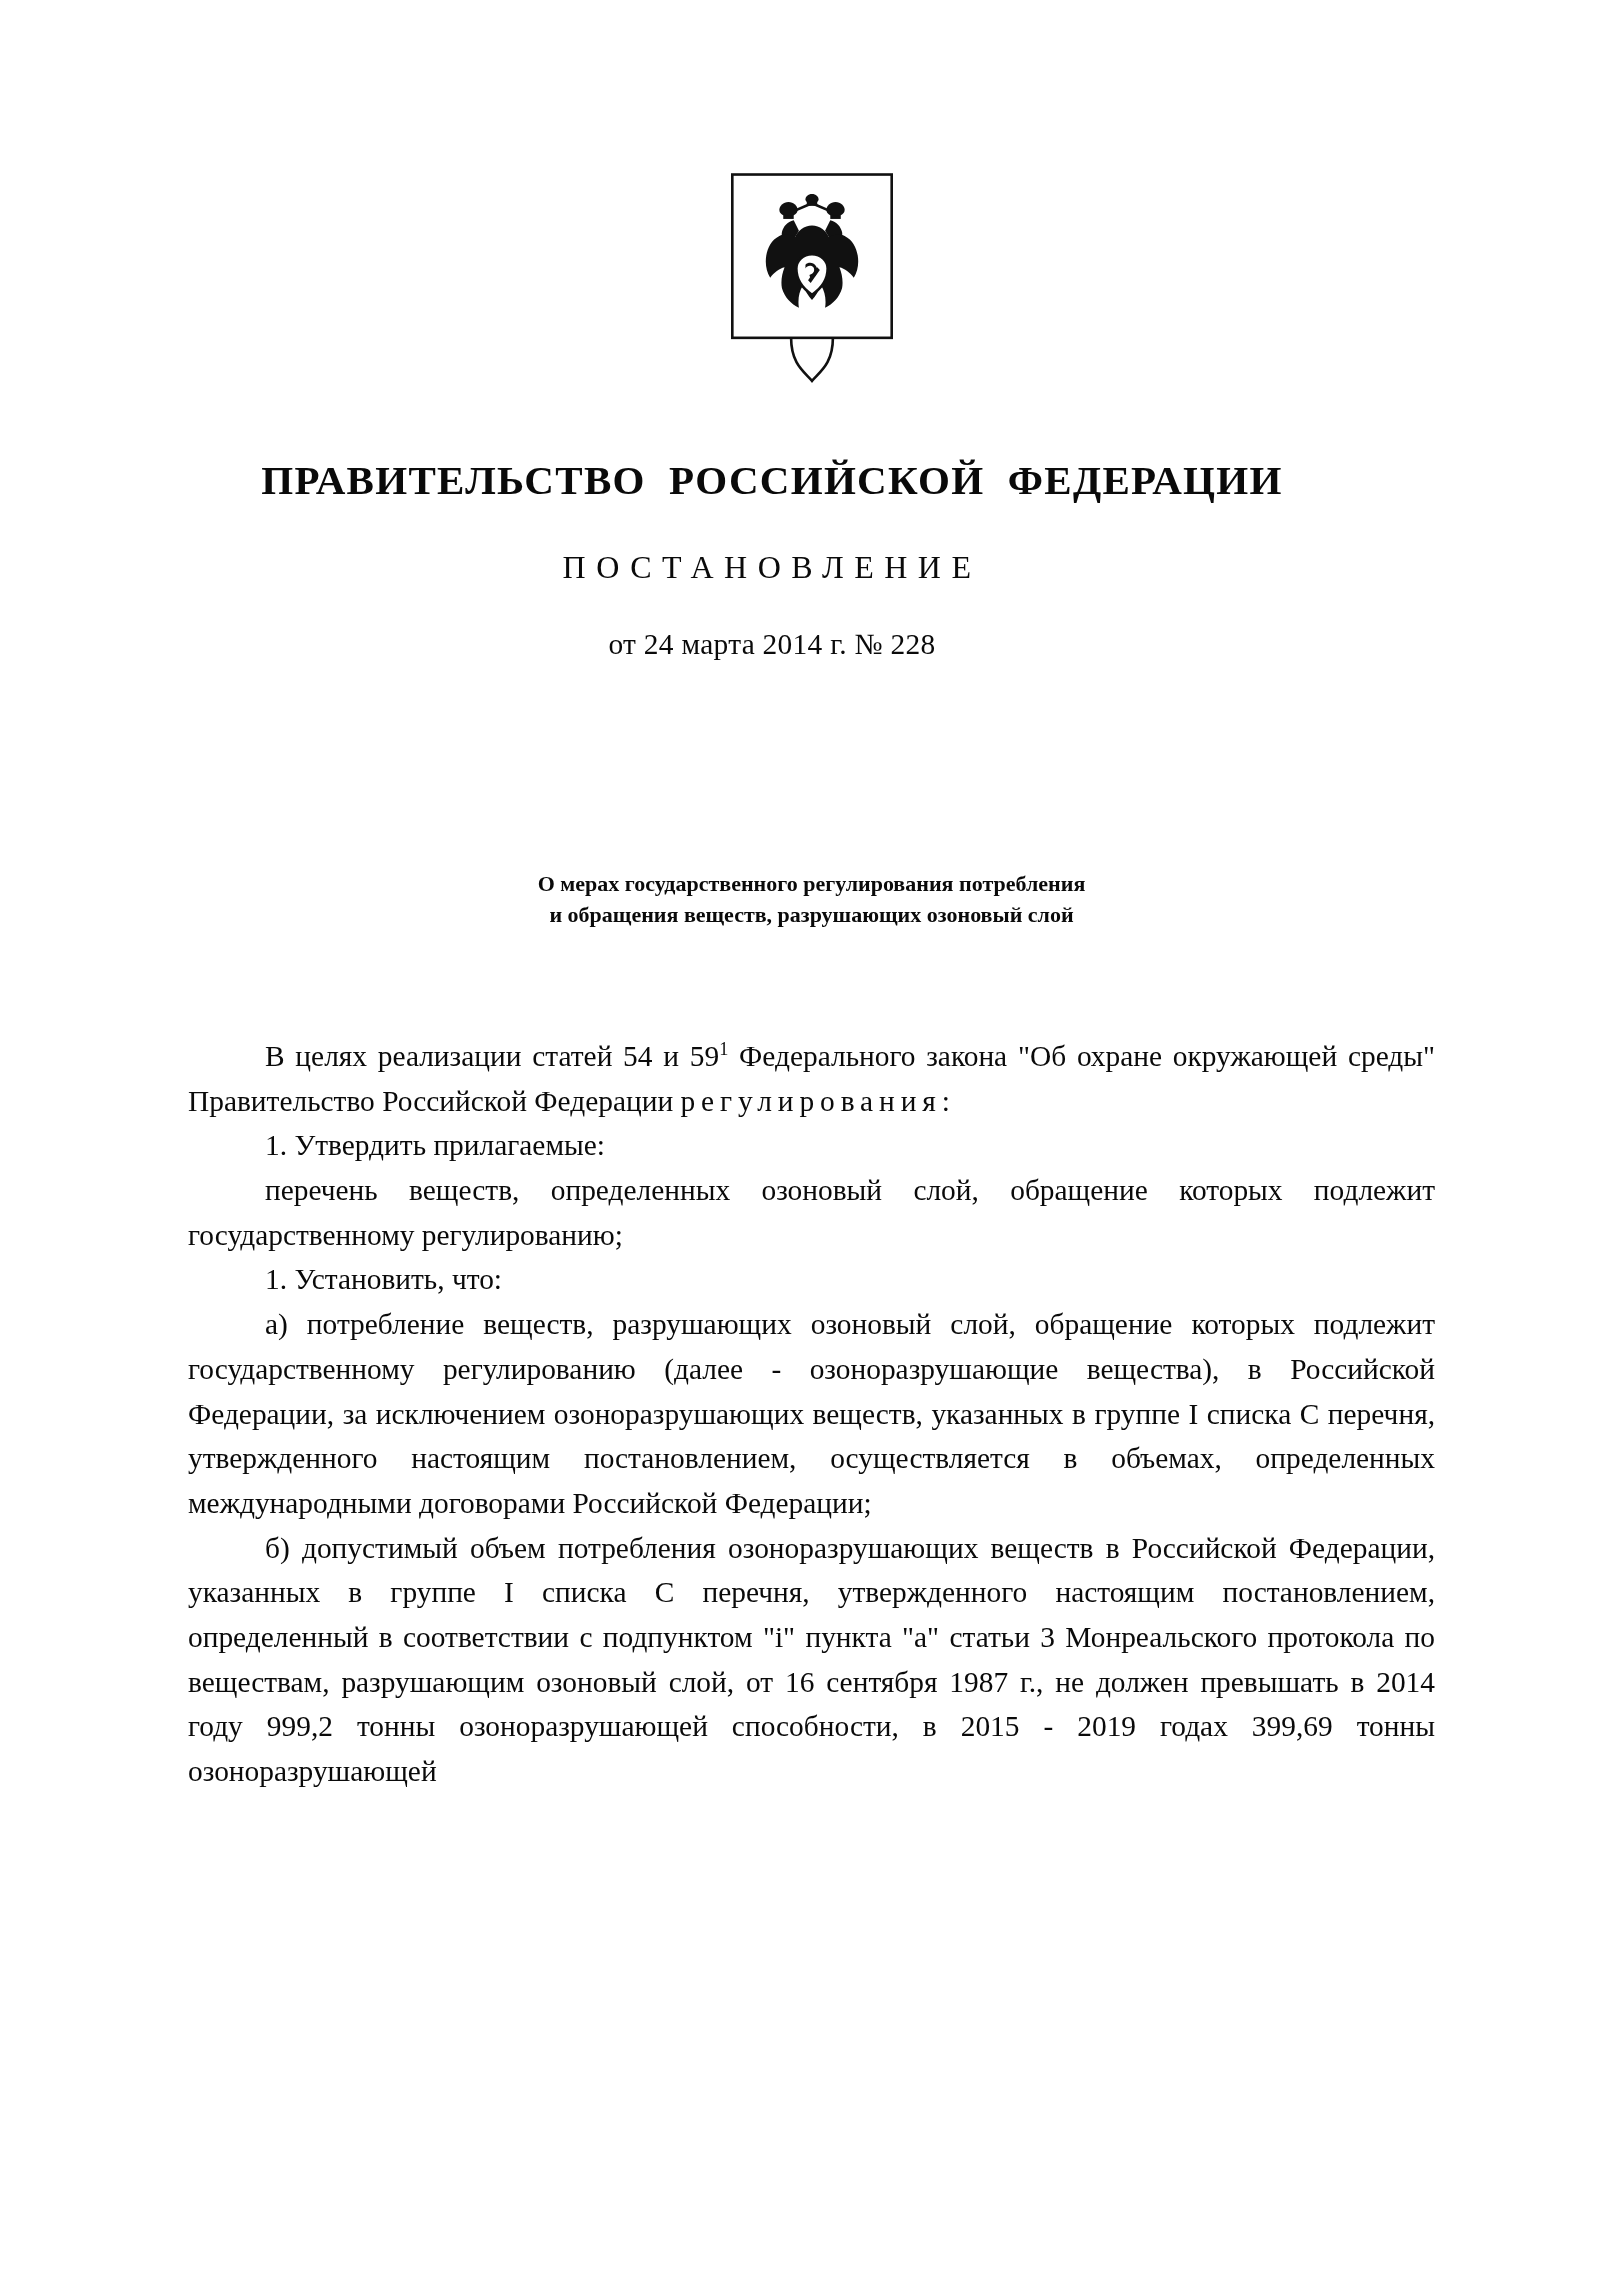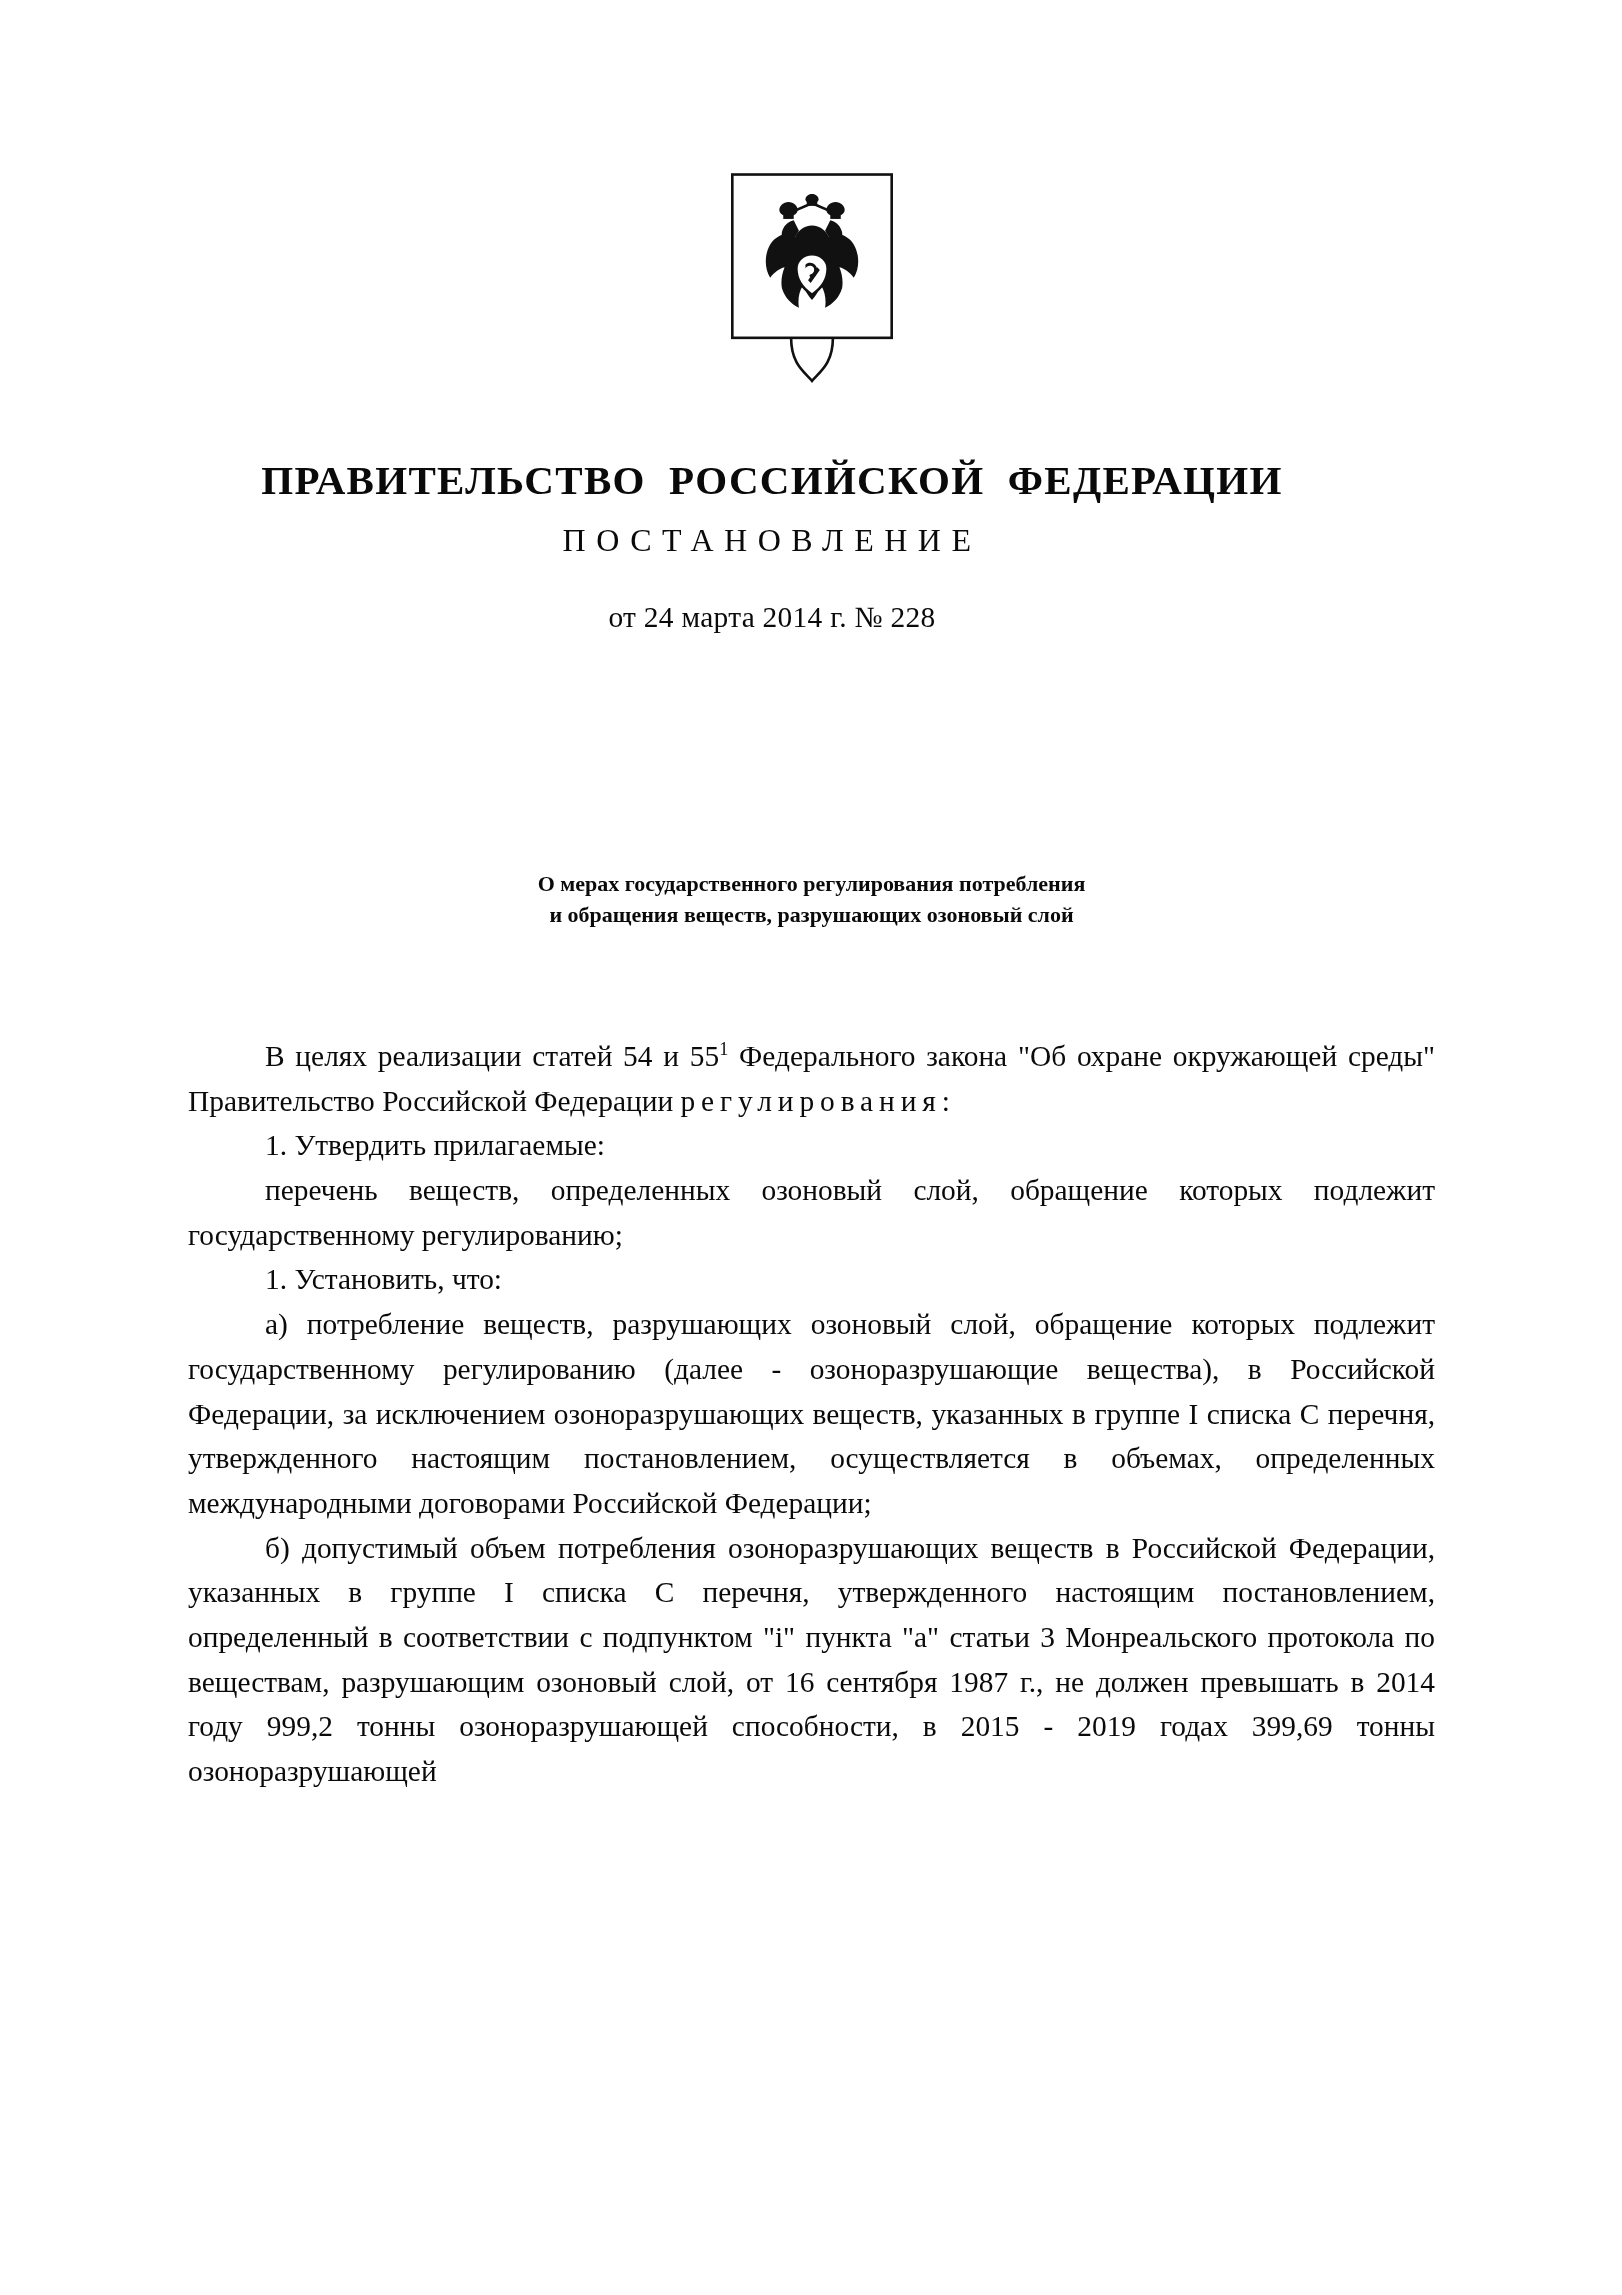--- a/index.html
+++ b/index.html
@@ -51,21 +51,21 @@
     font-size: 41px;
     font-weight: bold;
     letter-spacing: 1.3px;
     word-spacing: 11.8px;
     margin: 0;
     line-height: 1.1;
   }
   .doc-kind {
     font-size: 32px;
     letter-spacing: 10.5px;
-    margin: 19px 0 0 0;
+    margin: 46px 0 0 0;
     font-weight: normal;
   }
   .doc-number {
     font-size: 29.4px;
     margin: 42px 0 0 0;
     letter-spacing: 0.3px;
   }
   .doc-city {
     font-size: 21.6px;
     letter-spacing: 3.9px;
@@ -150,21 +150,21 @@
   </div>
 
   <div class="subject">
     <span>О мерах государственного регулирования потребления</span>
     <span class="l2">и обращения веществ, разрушающих озоновый слой</span>
   </div>
 
   <div class="body-text">
 
     <p style="text-align:justify;">
-      <span>В целях реализации статей 54 и 55</span><sup class="fn">1</sup><span> Федерального закона "Об охране окружающей среды" Правительство Российской Федерации </span><span class="spaced">регулирования:</span>
+      <span>В целях реализации статей 54 и 59</span><sup class="fn">1</sup><span> Федерального закона "Об охране окружающей среды" Правительство Российской Федерации </span><span class="spaced">регулирования:</span>
     </p>
 
     <p>1. Утвердить прилагаемые:</p>
 
     <p>перечень веществ, определенных озоновый слой, обращение которых подлежит государственному регулированию;</p>
 
 
     <p>1. Установить, что:</p>
 
     <p>а) потребление веществ, разрушающих озоновый слой, обращение которых подлежит государственному регулированию (далее - озоноразрушающие вещества), в Российской Федерации, за исключением озоноразрушающих веществ, указанных в группе I списка С перечня, утвержденного настоящим постановлением, осуществляется в объемах, определенных международными договорами Российской Федерации;</p>

